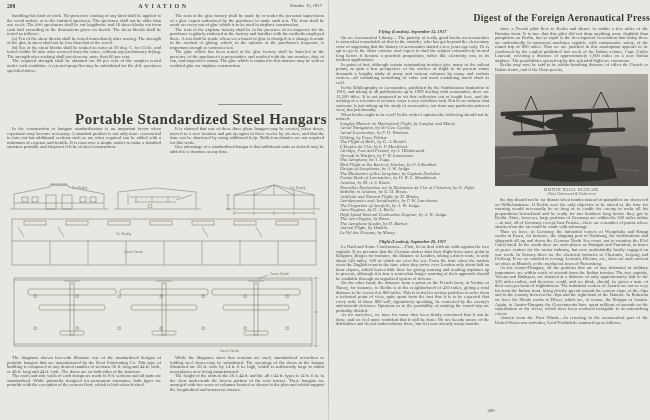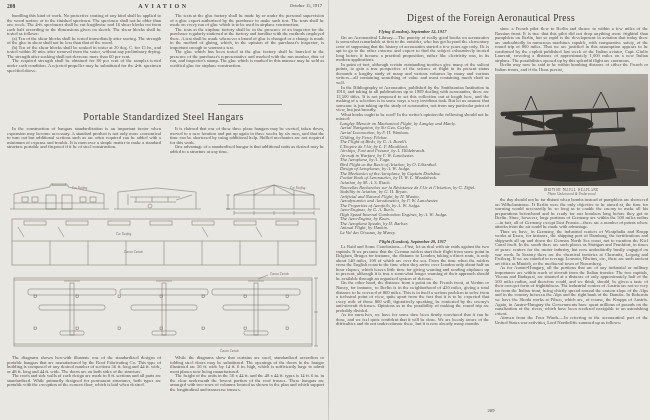--- a/index.html
+++ b/index.html
@@ -11,22 +11,22 @@
   .hdr{position:absolute;top:3px;font-size:5.6px;color:#45433d;}
   .hdr-folio{left:7px;font-weight:bold;}
   .hdr-journal{left:0;width:327px;text-align:center;letter-spacing:2.6px;font-weight:bold;font-size:6px;}
   .hdr-date{left:0;width:322px;text-align:right;font-size:4.6px;}
   
   .cols{position:absolute;display:flex;gap:9px;}
   .col{flex:0 0 154px;width:154px;}
   p{margin:0;text-indent:5px;text-align:justify;font-size:4.7px;line-height:4.55px;color:#55534c;
     letter-spacing:-0.05px;}
   .rule-end{position:absolute;top:104px;left:218px;width:64px;height:1px;background:#918f88;}
-  .art-title{position:absolute;left:0;width:327px;text-align:center;font-weight:normal;color:#3c3a33;}
-  .hangar-title{top:111px;font-size:10px;letter-spacing:0.4px;}
+  .art-title{position:absolute;left:0;width:327px;text-align:right;font-weight:bold;color:#3c3a33;}
+  .hangar-title{top:111px;font-size:15px;letter-spacing:0.4px;}
   .digest-title{top:12px;left:332px;width:318px;font-size:9.6px;letter-spacing:0.3px;}
   .sec-head{text-align:center;font-style:italic;font-weight:bold;font-size:4.4px;color:#45433d;
             margin:2px 0 1.5px 0;}
   .book{font-style:italic;font-size:4.6px;line-height:4.55px;color:#55534c;margin-left:9px;text-indent:-5px;
         text-align:left;}
   .folio-right{position:absolute;top:408px;left:332px;width:318px;text-align:center;font-size:4.6px;color:#45433d;}
   
   .photo-wrap{margin:2px 0 1px 0;}
   .caption{ text-align:center;font-size:4.2px;letter-spacing:0.6px;color:#45433d;font-variant:small-caps;}
   .credit{text-align:center;font-size:3.6px;font-style:italic;color:#6b6962;margin-bottom:1.5px;}

